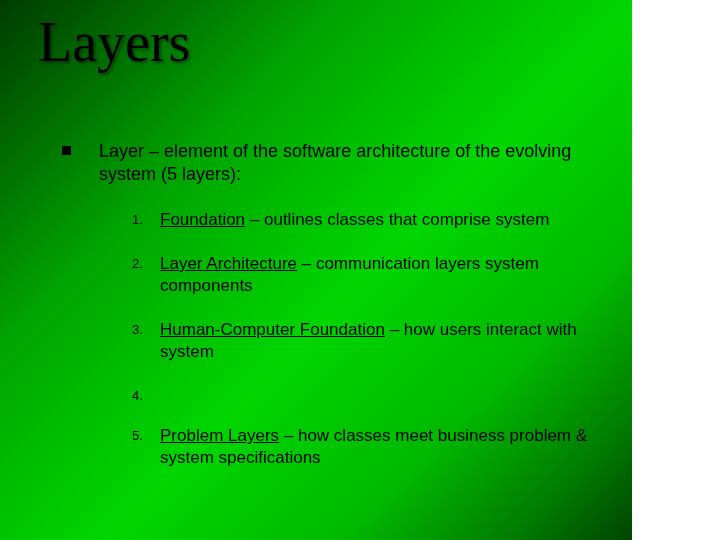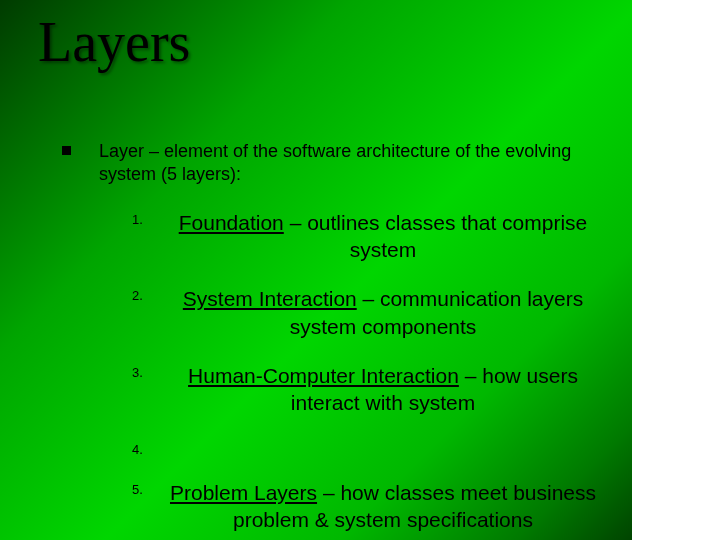--- a/index.html
+++ b/index.html
@@ -61,24 +61,23 @@
     margin-bottom: 22px;
   }
   .list-num {
     font-size: 13px;
     width: 28px;
     flex-shrink: 0;
     padding-top: 3px;
     color: #000;
   }
   .list-text {
-    font-size: 21px;
+    font-size: 17px;
     line-height: 1.3;
     color: #000;
-    text-align: center;
   }
   .u {
     text-decoration: underline;
   }
 </style>
 </head>
 <body>
 
 <div class="slide">
 
@@ -93,26 +92,26 @@
 
     <div class="list">
 
       <div class="list-row">
         <div class="list-num">1.</div>
         <div class="list-text"><span class="u">Foundation</span><span> – outlines classes that comprise system</span></div>
       </div>
 
       <div class="list-row">
         <div class="list-num">2.</div>
-        <div class="list-text"><span class="u">System Interaction</span><span> – communication layers system components</span></div>
+        <div class="list-text"><span class="u">Layer Architecture</span><span> – communication layers system components</span></div>
       </div>
 
       <div class="list-row">
         <div class="list-num">3.</div>
-        <div class="list-text"><span class="u">Human-Computer Interaction</span><span> – how users interact with system</span></div>
+        <div class="list-text"><span class="u">Human-Computer Foundation</span><span> – how users interact with system</span></div>
       </div>
 
       <div class="list-row">
         <div class="list-num">4.</div>
       </div>
 
       <div class="list-row">
         <div class="list-num">5.</div>
         <div class="list-text"><span class="u">Problem Layers</span><span> – how classes meet business problem &amp; system specifications</span></div>
       </div>

